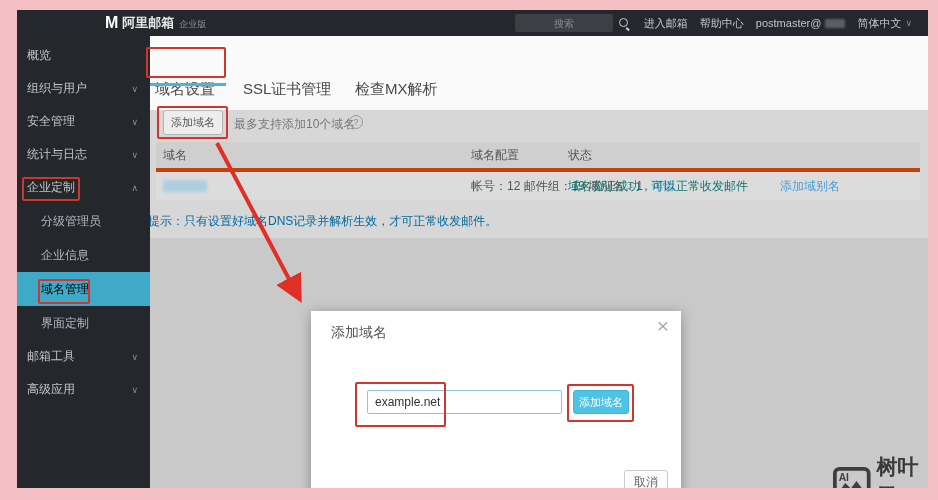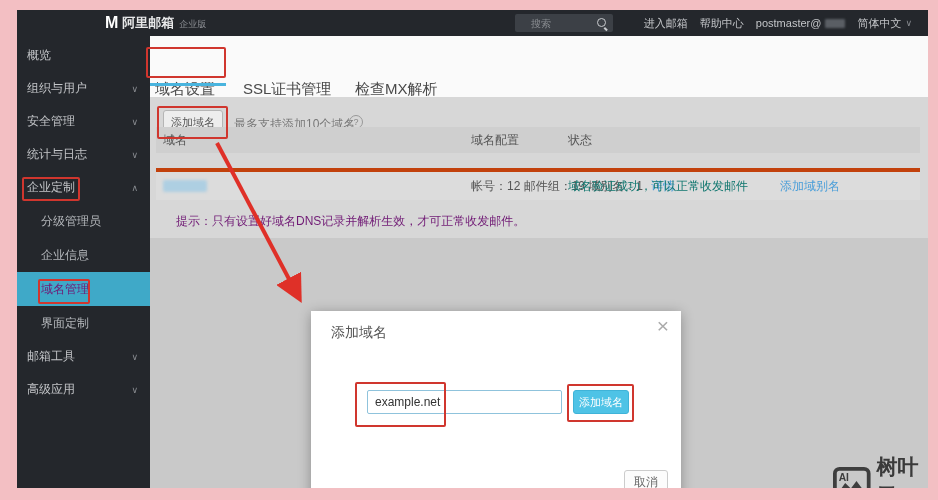--- a/index.html
+++ b/index.html
@@ -8,58 +8,58 @@
   .frame { position: relative; width: 938px; height: 500px; background: #f3bfc3; overflow: hidden; }
   .app { position: absolute; left: 17px; top: 10px; width: 911px; height: 478px; background: #c9c9c9; overflow: hidden; }
 
   
   .topbar { position: absolute; left: 0; top: 0; width: 100%; height: 26px; background: #24272c; z-index: 3; }
   .logo { position: absolute; left: 88px; top: 0; height: 26px; display: flex; align-items: center; gap: 5px; color: #fff; }
   .logo-m { font-weight: bold; font-size: 16px; line-height: 1; letter-spacing: -1px; }
   .logo-text { font-size: 13px; font-weight: bold; color: #e8e9ea; }
   .logo-badge { font-size: 9px; color: #8a8d92; margin-top: 2px; }
   .search { position: absolute; left: 498px; top: 4px; width: 98px; height: 18px; background: #3c4046; border-radius: 2px; display: flex; align-items: center; }
-  .search input { flex: 1; background: transparent; border: none; outline: none; color: #c9cbce; font-size: 10px; padding: 0 16px; width: 70px; }
+  .search input { flex: 1; background: transparent; border: none; outline: none; color: #c9cbce; font-size: 10px; padding: 0 6px; width: 70px; margin-left: 33px; }
   .search input::placeholder { color: #8a8d92; }
   .mag { position: relative; width: 13px; height: 13px; margin-right: 4px; cursor: pointer; }
   .mag::before { content: ""; position: absolute; left: 1px; top: 1px; width: 7px; height: 7px; border: 1.5px solid #c9cbce; border-radius: 50%; }
   .mag::after { content: ""; position: absolute; left: 9px; top: 10px; width: 4px; height: 1.5px; background: #c9cbce; transform: rotate(45deg); transform-origin: 0 0; }
   .topmenu { position: absolute; right: 16px; top: 0; height: 26px; display: flex; align-items: center; gap: 12px; color: #c3c5c8; font-size: 11px; }
   .topmenu .item { cursor: pointer; display: flex; align-items: center; gap: 4px; }
   .chev { font-size: 9px; color: #8a8d92; }
   .blur-acc { display: inline-block; width: 20px; height: 9px; background: #5a5e64; border-radius: 1px; filter: blur(1px); }
 
   
   .sidebar { position: absolute; left: 0; top: 26px; bottom: 0; width: 133px; background: #24272c; padding-top: 3px; z-index: 2; }
   .sb-item { position: relative; height: 33px; display: flex; align-items: center; padding-left: 10px; color: #c3c5c8; font-size: 12px; cursor: pointer; }
   .sb-sub { height: 34px; padding-left: 24px; color: #b4b7bb; }
   .sb-item .chev { position: absolute; right: 12px; }
-  .sb-active { background: #3fa9c8; color: #701a75; }
-
-  
-  .tabbar { position: absolute; left: 125px; top: 26px; right: 0; height: 61px; background: #fafafa; z-index: 1; }
+  .sb-active { background: #3fa9c8; color: #000000; }
+
+  
+  .tabbar { position: absolute; left: 125px; top: 26px; right: 0; height: 74px; background: #fafafa; z-index: 1; }
   .tab { position: absolute; top: 44px; font-size: 15px; color: #4a4a4a; cursor: pointer; }
   .tab-underline { position: absolute; left: 2px; top: 47px; width: 82px; height: 3px; background: #49b4de; }
 
   .content { position: absolute; left: 125px; top: 85px; right: 0; bottom: 0; background: #c9c9c9; }
   .content-band { position: absolute; left: 125px; top: 85px; right: 0; height: 143px; background: #d7d7d7; }
 
   .btn-add { position: absolute; left: 146px; top: 100px; width: 60px; height: 25px; background: #ededed; border: 1px solid #b5b5b5; border-radius: 3px; font-size: 11px; color: #555; cursor: pointer; font-family: inherit; }
   .toolbar-hint { position: absolute; left: 217px; top: 106px; font-size: 12px; color: #777; }
   .help-icon { position: absolute; left: 332px; top: 105px; width: 14px; height: 14px; border: 1px solid #999; border-radius: 50%; font-size: 9px; color: #888; text-align: center; line-height: 12px; cursor: pointer; }
 
-  .tbl-header { position: absolute; left: 139px; top: 117px; width: 764px; height: 26px; background: #cfcfcf; font-size: 12px; color: #555; }
+  .tbl-header { position: absolute; left: 139px; top: 132px; width: 764px; height: 26px; background: #cfcfcf; font-size: 12px; color: #555; }
   .tbl-row { position: absolute; left: 139px; top: 158px; width: 764px; height: 32px; background: #dcdcdc; border-top: 4px solid #c2410c; font-size: 12px; color: #555; }
   .cell { position: absolute; top: 0; height: 100%; display: flex; align-items: center; gap: 8px; }
   .c1 { left: 7px; } .c2 { left: 267px; margin-left: 48px; } .c3 { left: 412px; } .c4 { left: 624px; }
   .blur-domain { width: 44px; height: 12px; background: #aecfe2; border-radius: 2px; filter: blur(1.5px); }
   .link { color: #4a9ed9; cursor: pointer; }
   .status-ok { color: #0f766e; }
 
-  .tip { position: absolute; left: 131px; top: 203px; font-size: 12px; color: #701a75; margin-left: 28px; }
+  .tip { position: absolute; left: 131px; top: 203px; font-size: 12px; color: #0369a1; }
 
   
   .dialog { position: absolute; left: 294px; top: 301px; width: 370px; height: 192px; background: #fff; box-shadow: 0 2px 12px rgba(0,0,0,.3); z-index: 4; }
   .dlg-title { position: absolute; left: 20px; top: 13px; font-size: 14px; color: #555; }
   .dlg-close { position: absolute; right: 12px; top: 4px; font-size: 21px; color: #aaa; cursor: pointer; line-height: 1; }
   .dlg-input { position: absolute; left: 56px; top: 79px; width: 195px; height: 24px; border: 1px solid #8fc3dc; border-radius: 2px; font-size: 12px; color: #333; padding: 4px 7px; outline: none; font-family: inherit; }
   .dlg-submit { position: absolute; left: 262px; top: 79px; width: 56px; height: 24px; background: #4ec3e6; border: 1px solid #3fb3d8; border-radius: 3px; color: #fff; font-size: 11px; cursor: pointer; font-family: inherit; }
   .dlg-cancel { position: absolute; left: 313px; top: 159px; width: 44px; height: 24px; background: #fcfcfc; border: 1px solid #ccc; border-radius: 3px; color: #666; font-size: 12px; cursor: pointer; font-family: inherit; }
 
   

